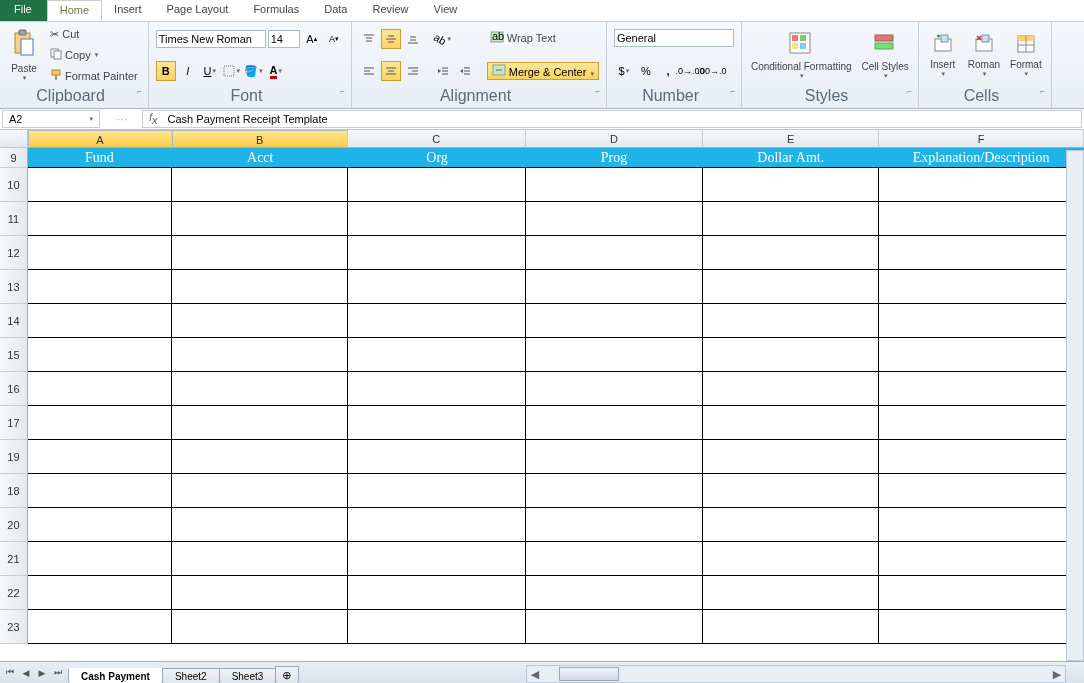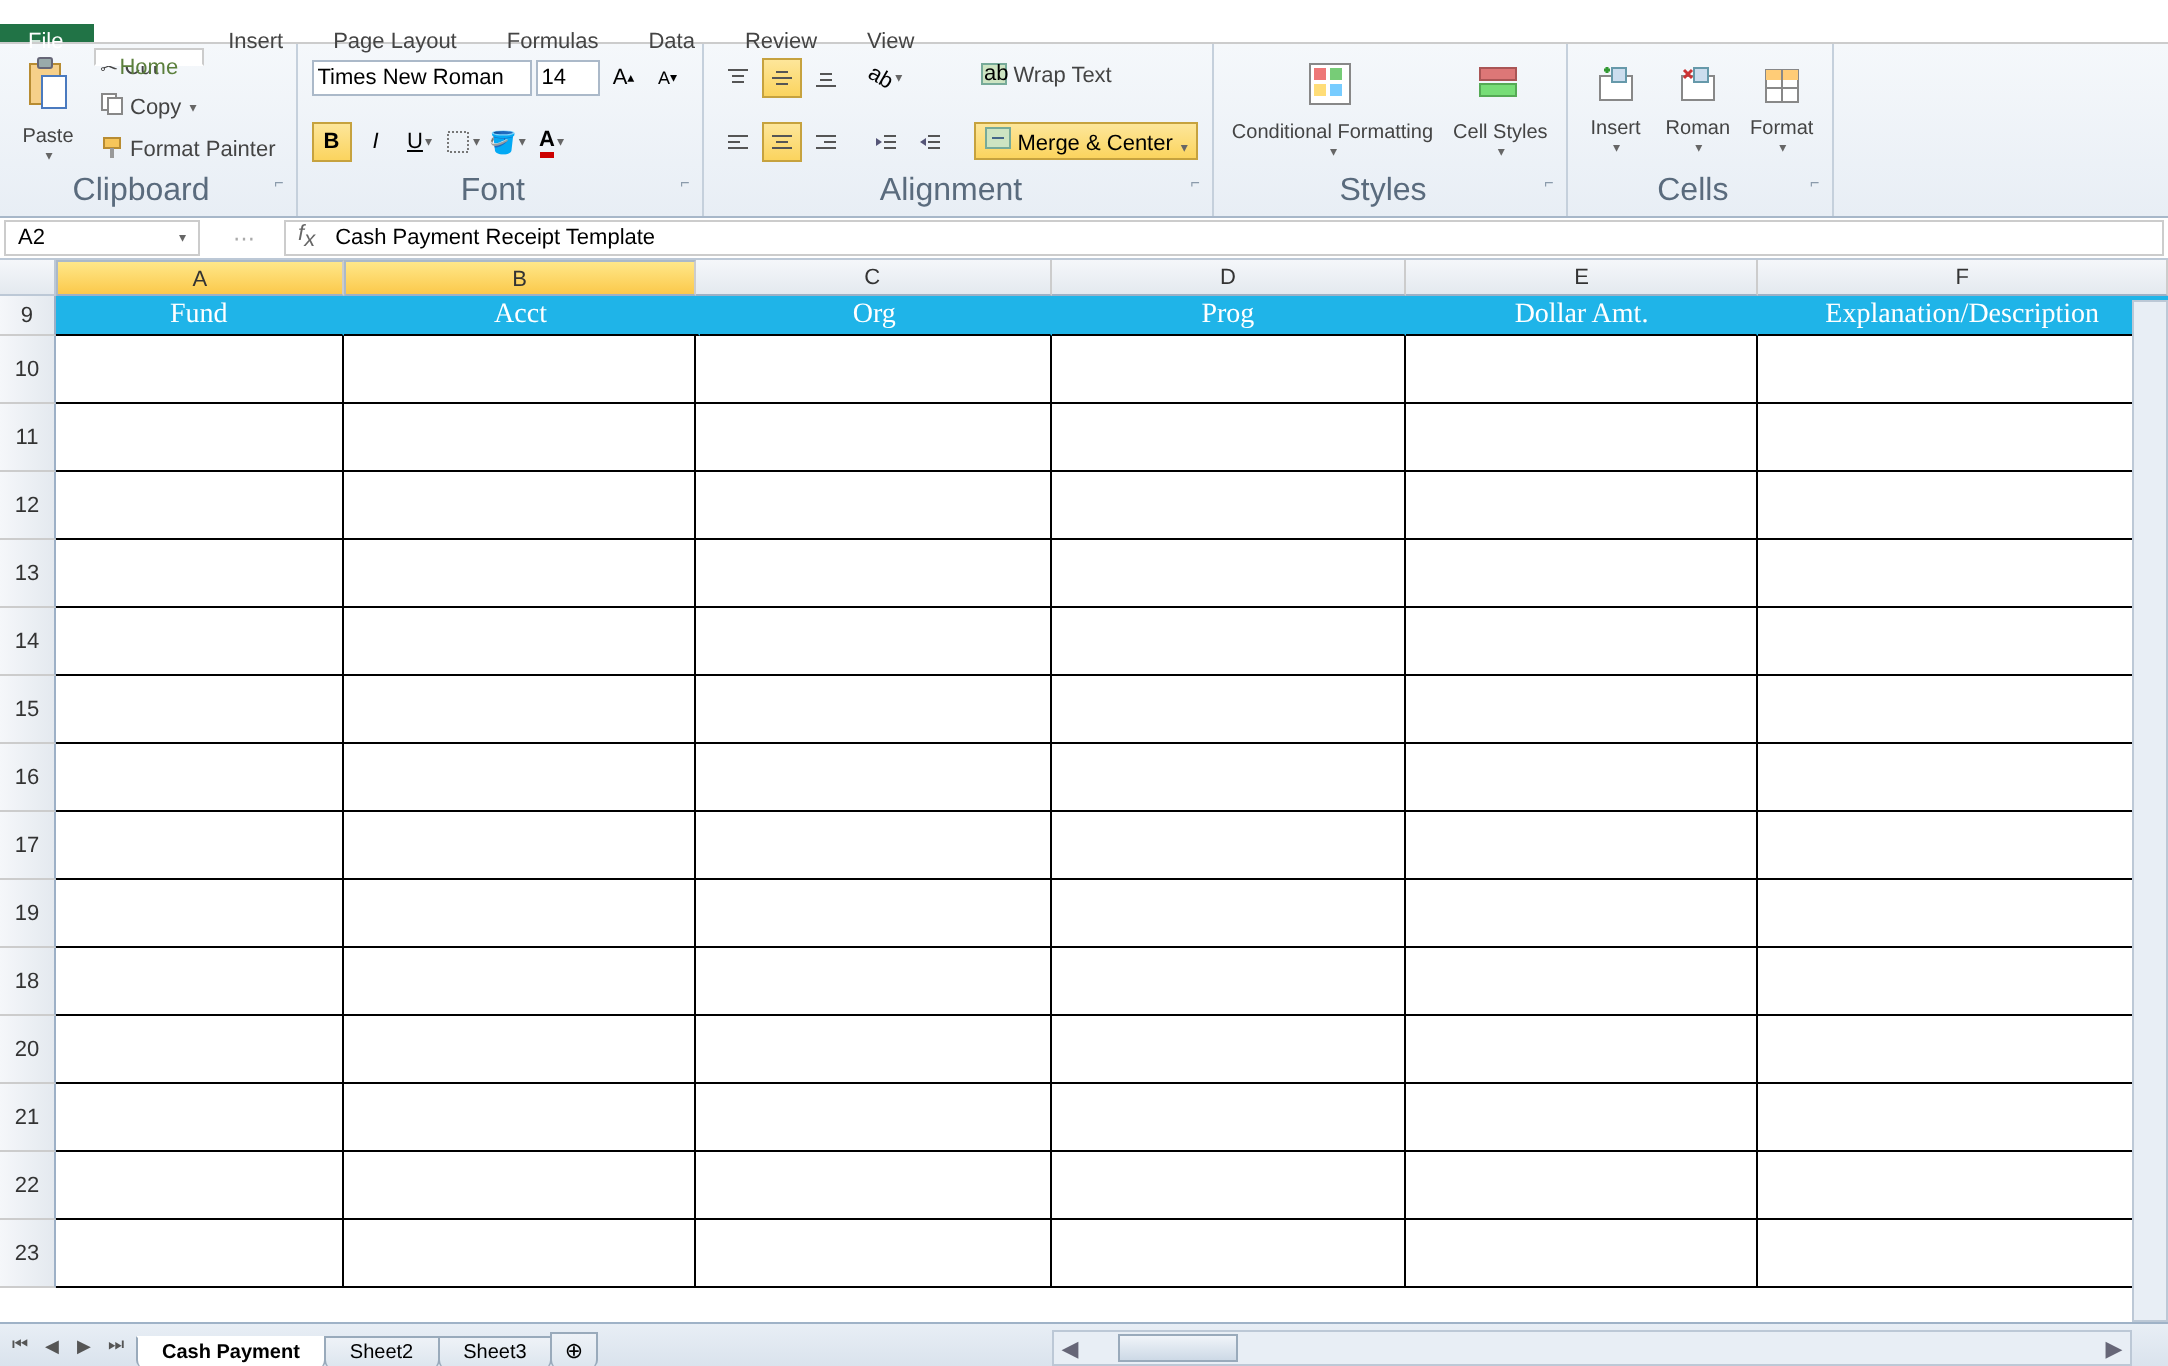--- a/index.html
+++ b/index.html
@@ -1,20 +1,20 @@
 <!DOCTYPE html>
 <html><head>
 <meta charset="utf-8">
 <style>
 *{margin:0;padding:0;box-sizing:border-box;font-family:'Segoe UI',Tahoma,sans-serif;font-size:11px;}
 body{background:#fff;width:1084px;height:683px;overflow:hidden;position:relative;}
 .tabs{display:flex;background:#fff;height:22px;border-bottom:1px solid #ccc;}
-.tab{padding:3px 12px;cursor:pointer;color:#444;border-right:1px solid transparent;margin-top:12px;}
+.tab{padding:3px 12px;cursor:pointer;color:#444;border-right:1px solid transparent;}
 .tab.file{background:#217346;color:#fff;padding:3px 14px;}
-.tab.active{background:#fff;border:1px solid #ccc;border-bottom:1px solid #fff;color:#5b7f3c;position:relative;top:12px;}
+.tab.active{background:#fff;border:1px solid #ccc;border-bottom:1px solid #fff;color:#5b7f3c;position:relative;top:0;}
 .ribbon{background:linear-gradient(#f5f8fb,#e8eef5);height:87px;display:flex;border-bottom:1px solid #a7b7c9;}
 .group{border-right:1px solid #c5d0dc;padding:2px 4px;display:flex;flex-direction:column;justify-content:space-between;}
 .group-body{display:flex;flex:1;}
 .group-label{text-align:center;color:#5a6b7d;font-size:16px;padding:1px 0;}
 .group-label::after{content:' ⌐';font-size:8px;color:#8a9aab;float:right;margin-right:2px;}
 .bigbtn{display:flex;flex-direction:column;align-items:center;justify-content:center;padding:2px 5px;cursor:pointer;min-width:40px;}
 .bigbtn .lbl{font-size:10px;color:#444;margin-top:2px;text-align:center;line-height:11px;}
 .icon{display:inline-block;}
 .vstack{display:flex;flex-direction:column;justify-content:space-around;padding:0 3px;}
 .hstack{display:flex;align-items:center;gap:2px;}
@@ -233,20 +233,39 @@
                 <line x1="4" y1="6" x2="10" y2="6" stroke="#468"></line>
               </svg></span>
             <span>Merge &amp; Center</span>
             <span class="dd">▾</span>
           </div>
       </div>
     </div>
     <div class="group-label">Alignment</div>
   </div>
 
+  <div class="group">
+    <div class="group-body vstack" style="gap:3px;">
+      <input class="sel" style="width: 120px;" readonly="" value="General">
+      <div class="hstack">
+        <span class="toolbtn">$<span class="dd">▾</span></span>
+        <span class="toolbtn">%</span>
+        <span class="toolbtn">
+            <b>,</b>
+          </span>
+        <span class="toolbtn">
+            <span style="font-size:9px">.0→.00</span>
+          </span>
+        <span class="toolbtn">
+            <span style="font-size:9px">.00→.0</span>
+          </span>
+      </div>
+    </div>
+    <div class="group-label">Number</div>
+  </div>
 
   <div class="group">
     <div class="group-body">
       <div class="bigbtn">
           <span><svg width="26" height="26">
               <rect x="2" y="2" width="20" height="20" fill="#fff" stroke="#888"></rect>
               <rect x="4" y="4" width="6" height="6" fill="#e77"></rect>
               <rect x="12" y="4" width="6" height="6" fill="#7c7"></rect>
               <rect x="4" y="12" width="6" height="6" fill="#fd7"></rect>
               <rect x="12" y="12" width="6" height="6" fill="#7cf"></rect>

